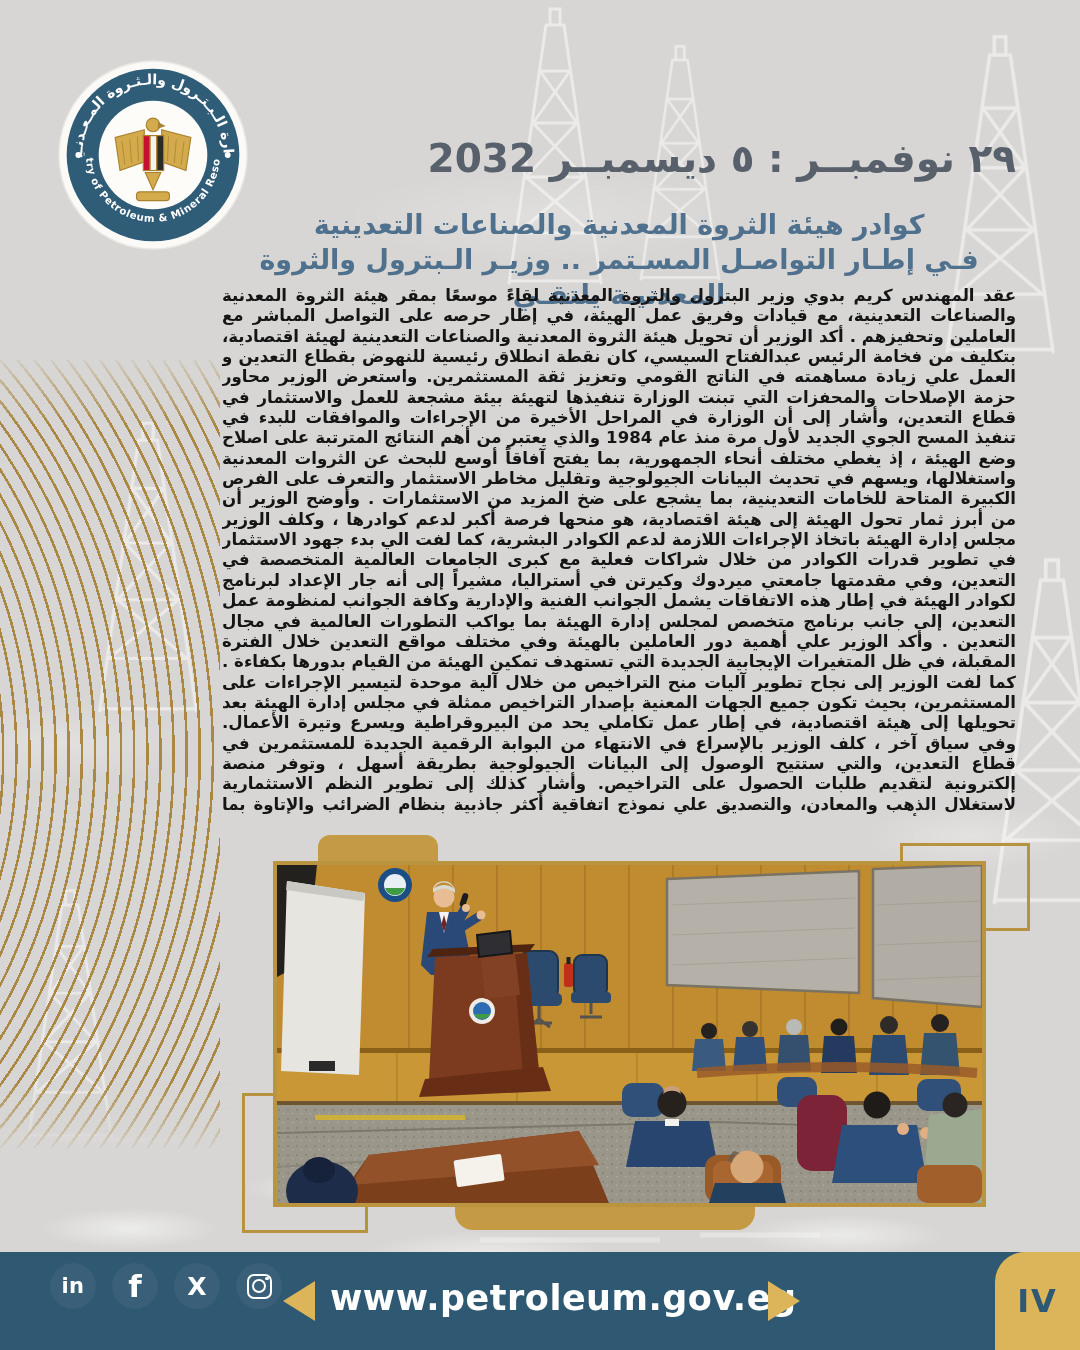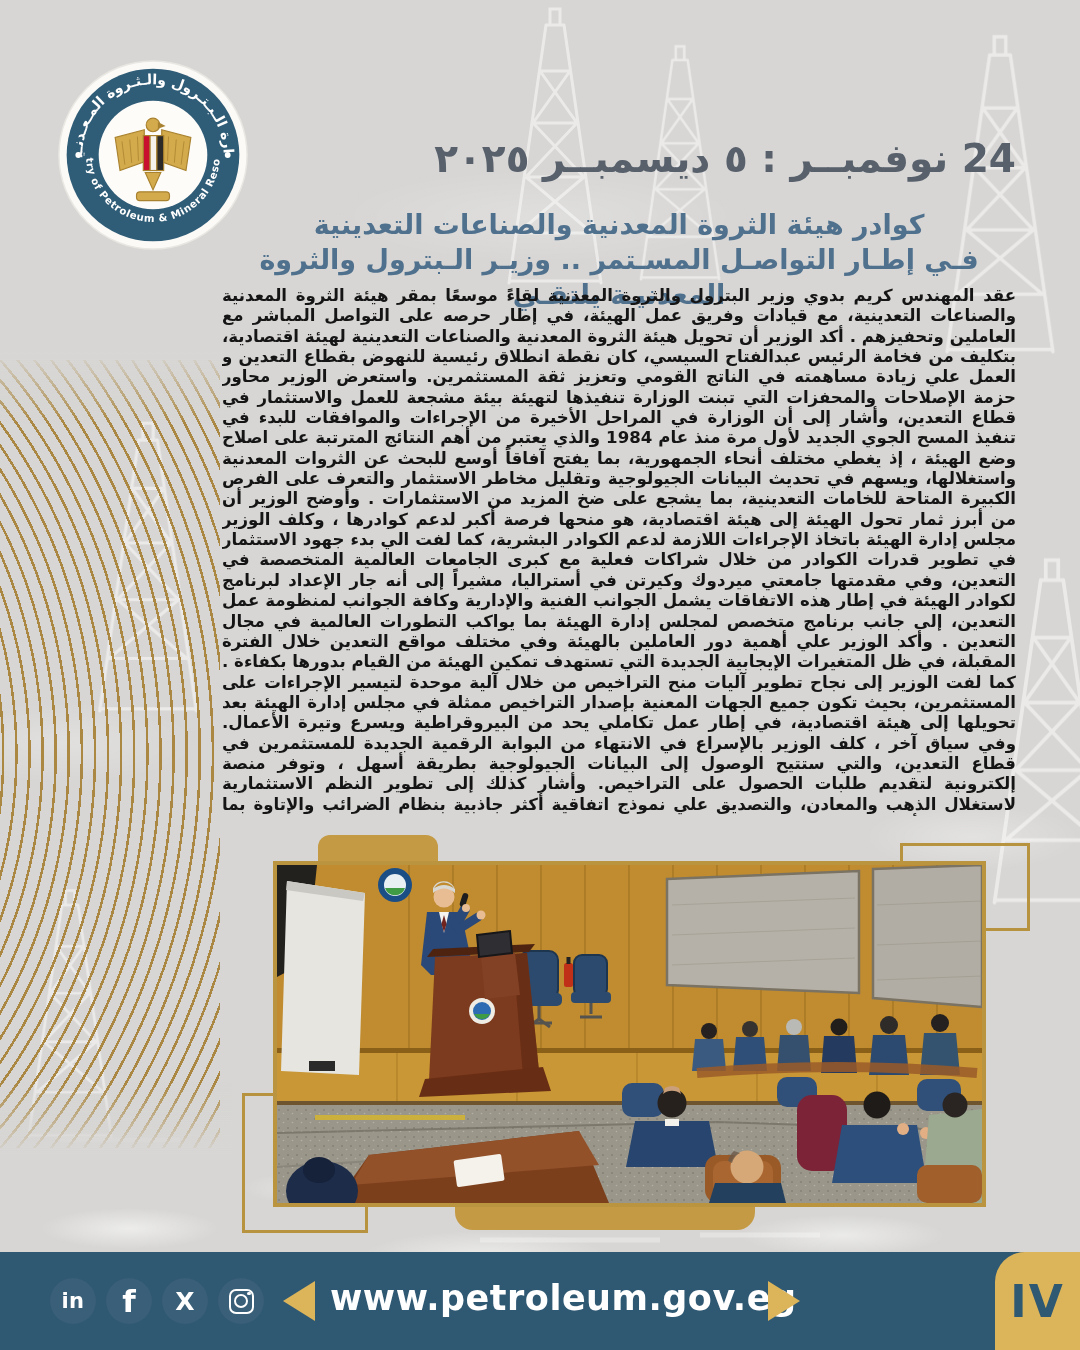--- a/index.html
+++ b/index.html
@@ -71,23 +71,23 @@
   
   .footer{
     position:absolute; left:0; top:1252px; width:1080px; height:98px;
     background:#2f5872; z-index:3;
   }
   .footer-corner{
     position:absolute; left:995px; top:0; width:85px; height:98px;
     background:#dcb45a; border-top-left-radius:30px;
     display:flex; align-items:center; justify-content:center;
   }
-  .page-num{ font-size:44px; font-weight:bold; color:#2f5872; letter-spacing:2px; }
+  .page-num{ font-size:32px; font-weight:bold; color:#2f5872; letter-spacing:2px; }
   .socials{
-    position:absolute; left:50px; top:26px; display:flex; gap:10px; align-items:flex-end;
+    position:absolute; left:50px; top:11px; display:flex; gap:16px; align-items:flex-end;
   }
   .soc{
     width:46px; height:46px; border-radius:50%; background:#3a5f78;
     display:flex; align-items:center; justify-content:center;
     color:#fff; font-weight:bold;
   }
   .soc.linkedin span{ font-size:21px; letter-spacing:.5px; }
   .soc.facebook span{ font-size:31px; }
   .soc.xicon span{ font-size:25px; }
   .ig{ width:25px; height:25px; border:2.6px solid #fff; border-radius:7px; position:relative; }
@@ -165,21 +165,21 @@
       <g stroke="#a9822f" stroke-width="1.2">
         <rect x="-10" y="-20" width="7" height="36" fill="#c8102e"></rect>
         <rect x="-3" y="-20" width="7" height="36" fill="#f5f2ec"></rect>
         <rect x="4" y="-20" width="7" height="36" fill="#2b2a28"></rect>
       </g>
       <path d="M-8,18 L8,18 L0,36 Z" fill="#d3ab4c" stroke="#a9822f" stroke-width="1.2"></path>
       <rect x="-17" y="38" width="34" height="9" rx="3.5" fill="#d3ab4c" stroke="#a9822f" stroke-width="1.2"></rect>
     </g>
   </svg>
 
-  <div class="date">24 نوفمبــر : ٥ ديسمبــر ٢٠٢٥</div>
+  <div class="date">٢٩ نوفمبــر : ٥ ديسمبــر 2032</div>
 
   <div class="headline">
     <div>كوادر هيئة الثروة المعدنية والصناعات التعدينية</div>
     <div>فـي إطـار التواصـل المسـتمر .. وزيـر الـبترول والثروة المعدنيـة يلتقـي</div>
   </div>
 
   <div class="body-text">عقد المهندس كريم بدوي وزير البترول والثروة المعدنية لقاءً موسعًا بمقر هيئة الثروة المعدنية والصناعات التعدينية، مع قيادات وفريق عمل الهيئة، في إطار حرصه على التواصل المباشر مع العاملين وتحفيزهم . أكد الوزير أن تحويل هيئة الثروة المعدنية والصناعات التعدينية لهيئة اقتصادية، بتكليف من فخامة الرئيس عبدالفتاح السيسي، كان نقطة انطلاق رئيسية للنهوض بقطاع التعدين و العمل علي زيادة مساهمته في الناتج القومي وتعزيز ثقة المستثمرين. واستعرض الوزير محاور حزمة الإصلاحات والمحفزات التي تبنت الوزارة تنفيذها لتهيئة بيئة مشجعة للعمل والاستثمار في قطاع التعدين، وأشار إلى أن الوزارة في المراحل الأخيرة من الإجراءات والموافقات للبدء في تنفيذ المسح الجوي الجديد لأول مرة منذ عام 1984 والذي يعتبر من أهم النتائج المترتبة على اصلاح وضع الهيئة ، إذ يغطي مختلف أنحاء الجمهورية، بما يفتح آفاقاً أوسع للبحث عن الثروات المعدنية واستغلالها، ويسهم في تحديث البيانات الجيولوجية وتقليل مخاطر الاستثمار والتعرف على الفرص الكبيرة المتاحة للخامات التعدينية، بما يشجع على ضخ المزيد من الاستثمارات . وأوضح الوزير أن من أبرز ثمار تحول الهيئة إلى هيئة اقتصادية، هو منحها فرصة أكبر لدعم كوادرها ، وكلف الوزير مجلس إدارة الهيئة باتخاذ الإجراءات اللازمة لدعم الكوادر البشرية، كما لفت الي بدء جهود الاستثمار في تطوير قدرات الكوادر من خلال شراكات فعلية مع كبرى الجامعات العالمية المتخصصة في التعدين، وفي مقدمتها جامعتي ميردوك وكيرتن في أستراليا، مشيراً إلى أنه جار الإعداد لبرنامج لكوادر الهيئة في إطار هذه الاتفاقات يشمل الجوانب الفنية والإدارية وكافة الجوانب لمنظومة عمل التعدين، إلى جانب برنامج متخصص لمجلس إدارة الهيئة بما يواكب التطورات العالمية في مجال التعدين . وأكد الوزير علي أهمية دور العاملين بالهيئة وفي مختلف مواقع التعدين خلال الفترة المقبلة، في ظل المتغيرات الإيجابية الجديدة التي تستهدف تمكين الهيئة من القيام بدورها بكفاءة . كما لفت الوزير إلى نجاح تطوير آليات منح التراخيص من خلال آلية موحدة لتيسير الإجراءات على المستثمرين، بحيث تكون جميع الجهات المعنية بإصدار التراخيص ممثلة في مجلس إدارة الهيئة بعد تحويلها إلى هيئة اقتصادية، في إطار عمل تكاملي يحد من البيروقراطية ويسرع وتيرة الأعمال. وفي سياق آخر ، كلف الوزير بالإسراع في الانتهاء من البوابة الرقمية الجديدة للمستثمرين في قطاع التعدين، والتي ستتيح الوصول إلى البيانات الجيولوجية بطريقة أسهل ، وتوفر منصة إلكترونية لتقديم طلبات الحصول على التراخيص. وأشار كذلك إلى تطوير النظم الاستثمارية لاستغلال الذهب والمعادن، والتصديق علي نموذج اتفاقية أكثر جاذبية بنظام الضرائب والإتاوة بما يتماشى مع أفضل الممارسات العالمية في الدول المتقدمة تعدينيا ، إلى جانب حزمة من الإجراءات التحفيزية لجذب الشركات الناشئة والمتوسطة في مجال الاستكشاف والتي تعد الركيزة الأساسية في كل الدول، بهدف توسيع نطاق أعمال البحث والاستكشاف وزيادة فرص استخراج موارد تعدينية جديدة .</div>
 
   <div class="deco-square sq-tr"></div>
   <div class="deco-square sq-bl"></div>

